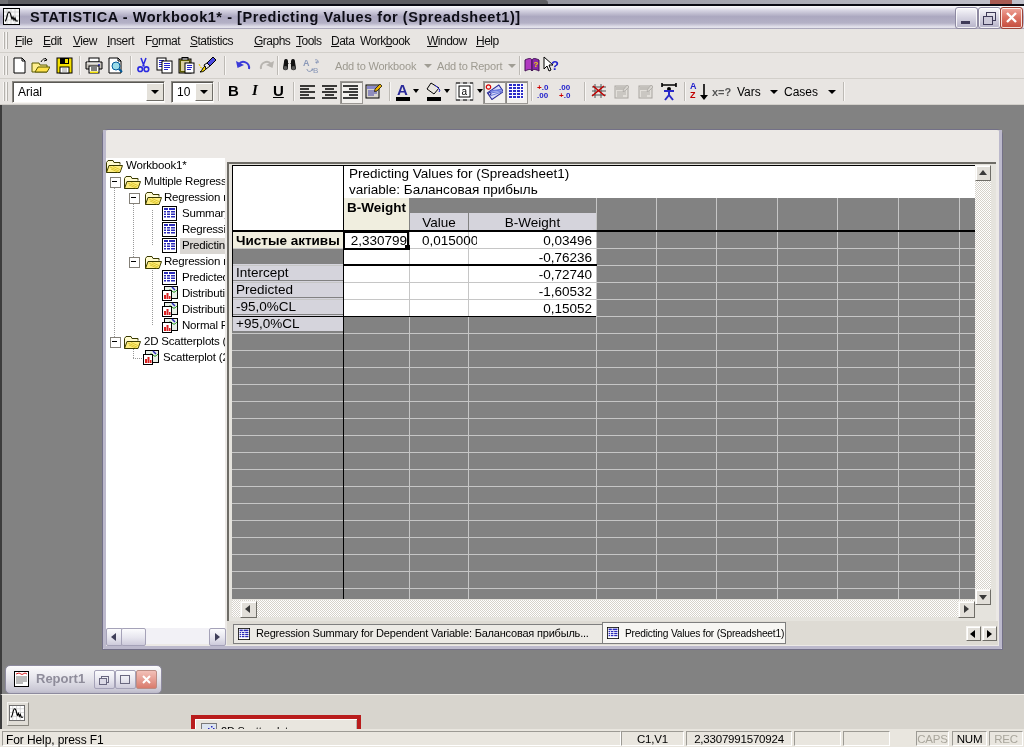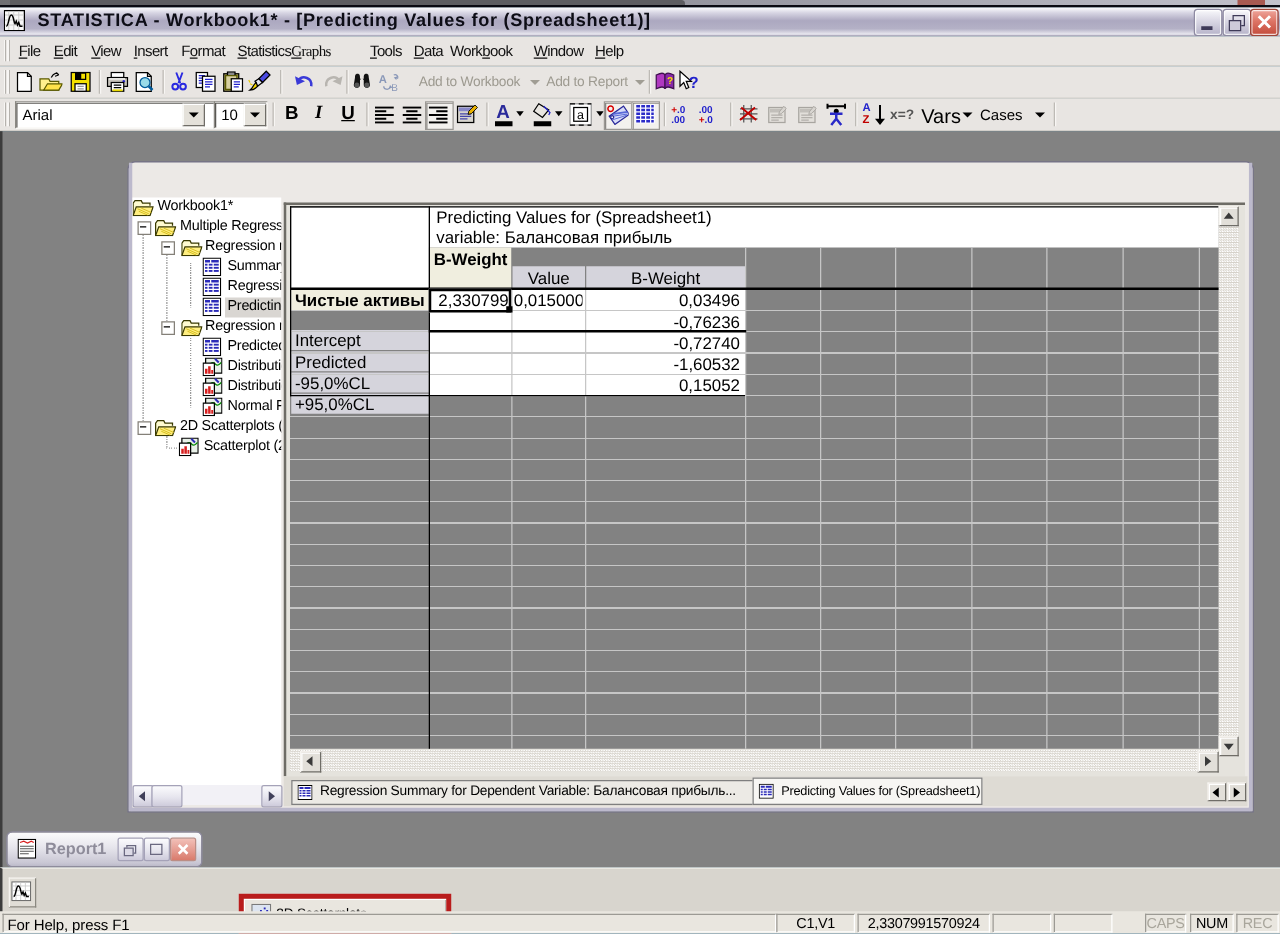--- a/index.html
+++ b/index.html
@@ -92,21 +92,21 @@
       </div>
   </div>
   <div class="abs bar" id="menubar">
       <div class="grip"></div>
     <div class="menuitem" style="left:15px;"><u>F</u>ile</div>
     <div class="menuitem" style="left:43px;"><u>E</u>dit</div>
     <div class="menuitem" style="left:73px;"><u>V</u>iew</div>
     <div class="menuitem" style="left:107px;"><u>I</u>nsert</div>
     <div class="menuitem" style="left:145px;">F<u>o</u>rmat</div>
     <div class="menuitem" style="left:190px;"><u>S</u>tatistics</div>
-    <div class="menuitem" style="left:233px;font-family:Liberation Serif, serif;"><u>G</u>raphs</div>
+    <div class="menuitem" style="left:254px;"><u>G</u>raphs</div>
     <div class="menuitem" style="left:296px;"><u>T</u>ools</div>
     <div class="menuitem" style="left:331px;"><u>D</u>ata</div>
     <div class="menuitem" style="left:360px;">Work<u>b</u>ook</div>
     <div class="menuitem" style="left:427px;"><u>W</u>indow</div>
     <div class="menuitem" style="left:476px;"><u>H</u>elp</div>
   </div>
   <div class="abs bar" id="toolbar1">
       <div class="grip"></div>
     <svg class="abs" style="left:11px;top:4px;" width="17" height="17" viewBox="0 0 17 17">
         <path d="M3 1h8l3 3v12H3z" fill="#fff" stroke="#000"></path>
@@ -196,21 +196,21 @@
         <path d="M16 3 C12 1 10 1 9 3 L9 14 C10 12 12 12 16 14 Z" fill="#8828a8" stroke="#401050"></path>
         <text x="10.5" y="10" font-size="8" font-weight="bold" fill="#f5e100">?</text>
       </svg>
     <svg class="abs" style="left:541px;top:3px;" width="20" height="19" viewBox="0 0 20 19">
         <path d="M3 1 L3 13 L6 10 L8 15 L10 14 L8 9 L12 9 Z" fill="#fff" stroke="#000"></path>
         <text x="10" y="14" font-size="13" font-weight="bold" fill="#2222cc">?</text>
       </svg>
   </div>
   <div class="abs bar" id="toolbar2">
       <div class="grip"></div>
-    <div class="abs" style="left:12px;top:2px;width:151px;height:20px;background:#fff;border:1px solid;border-color:#8a8882 #f8f6f2 #f8f6f2 #8a8882;box-shadow:inset 1px 1px 0 #5a5854;padding-left:35px;">
+    <div class="abs" style="left:12px;top:2px;width:151px;height:20px;background:#fff;border:1px solid;border-color:#8a8882 #f8f6f2 #f8f6f2 #8a8882;box-shadow:inset 1px 1px 0 #5a5854;">
       <div style="position:absolute;left:5px;top:3px;font-size:12px;">Arial</div>
       <div class="abs combtn" style="left:133px;top:1px;width:16px;height:16px;background:#e4e1da;border:1px solid;border-color:#fff #6f6d67 #6f6d67 #fff;">
           <div style="position:absolute;left:4px;top:6px;width:0;height:0;border-left:4px solid transparent;border-right:4px solid transparent;border-top:4px solid #000;"></div>
         </div>
     </div>
     <div class="abs" style="left:171px;top:2px;width:41px;height:20px;background:#fff;border:1px solid;border-color:#8a8882 #f8f6f2 #f8f6f2 #8a8882;box-shadow:inset 1px 1px 0 #5a5854;">
       <div style="position:absolute;left:5px;top:3px;font-size:12px;">10</div>
       <div class="abs" style="left:23px;top:1px;width:16px;height:16px;background:#e4e1da;border:1px solid;border-color:#fff #6f6d67 #6f6d67 #fff;">
           <div style="position:absolute;left:4px;top:6px;width:0;height:0;border-left:4px solid transparent;border-right:4px solid transparent;border-top:4px solid #000;"></div>
         </div>
@@ -313,21 +313,21 @@
         <circle cx="9" cy="7" r="2" fill="#000"></circle>
         <path d="M9 9 L9 13 M4 9 L14 9 M9 13 L5 18 M9 13 L13 18" stroke="#2a2ac8" stroke-width="2"></path>
       </svg>
     <div class="tsep" style="left:684px;"></div>
     <div class="abs" style="left:690px;top:3px;font-size:9px;font-weight:bold;line-height:9px;"><span style="color:#2222cc;">A</span><br><span style="color:#c00000;">Z</span></div>
     <svg class="abs" style="left:700px;top:5px;" width="8" height="16" viewBox="0 0 8 16">
         <path d="M4 0 v12" stroke="#000" stroke-width="1.6"></path>
         <path d="M0 11 L4 16 L8 11 Z" fill="#000"></path>
       </svg>
     <div class="abs" style="left:712px;top:7px;font-size:11px;font-weight:bold;color:#555;">x=?</div>
-    <div class="abs" style="left:737px;top:6px;font-size:16px;">Vars</div>
+    <div class="abs" style="left:737px;top:6px;font-size:12px;">Vars</div>
     <div class="abs" style="left:770px;top:11px;width:0;height:0;border-left:4px solid transparent;border-right:4px solid transparent;border-top:4px solid #000;"></div>
     <div class="abs" style="left:784px;top:6px;font-size:12px;">Cases</div>
     <div class="abs" style="left:828px;top:11px;width:0;height:0;border-left:4px solid transparent;border-right:4px solid transparent;border-top:4px solid #000;"></div>
     <div class="tsep" style="left:843px;"></div>
   </div>
   <div class="abs" id="workspace"></div>
   <div class="abs" id="iwin">
     <div class="frame"></div>
     <div id="tree">
       <div class="dotv" style="left:8px;top:28px;height:152px;"></div>
@@ -531,21 +531,21 @@
       <div class="vline" style="left:548px;top:34px;height:401px;"></div>
       <div class="vline" style="left:608px;top:34px;height:401px;"></div>
       <div class="vline" style="left:669px;top:34px;height:401px;"></div>
       <div class="vline" style="left:730px;top:34px;height:401px;"></div>
       <div class="cell blk" style="left:3px;top:1px;width:743px;height:1px;"></div>
       <div class="cell blk" style="left:3px;top:1px;width:1px;height:152px;"></div>
       <div class="cell blk" style="left:114px;top:1px;width:1px;height:434px;"></div>
       <div class="cell blk" style="left:3px;top:66px;width:743px;height:2px;"></div>
       <div class="cell blk" style="left:114px;top:100px;width:254px;height:2px;"></div>
       <div class="cell blk" style="left:3px;top:152px;width:364px;height:1px;"></div>
-      <div class="cell rt" style="left:182px;top:69px;width:55px;height:15px;">0,015000</div>
+      <div class="cell rt" style="left:193px;top:69px;width:55px;height:15px;">0,015000</div>
       <div class="cell rt" style="left:240px;top:69px;width:123px;height:15px;">0,03496</div>
       <div class="cell rt" style="left:240px;top:86px;width:123px;height:15px;">-0,76236</div>
       <div class="cell rt" style="left:240px;top:103px;width:123px;height:15px;">-0,72740</div>
       <div class="cell rt" style="left:240px;top:120px;width:123px;height:15px;">-1,60532</div>
       <div class="cell rt" style="left:240px;top:137px;width:123px;height:15px;">0,15052</div>
       <div class="cell rt" style="left:114px;top:67px;width:62px;height:15px;background:#fff;border:2px solid #000;">2,330799</div>
       <div class="cell blk" style="left:176px;top:81px;width:5px;height:5px;"></div>
 
       <div class="cell" style="left:746px;top:1px;width:16px;height:437px;background:repeating-conic-gradient(#ffffff 0% 25%, #d6d2ca 0% 50%) 0 0/2px 2px;"></div>
       <div class="sbtn" style="left:746px;top:1px;width:14px;height:14px;">

